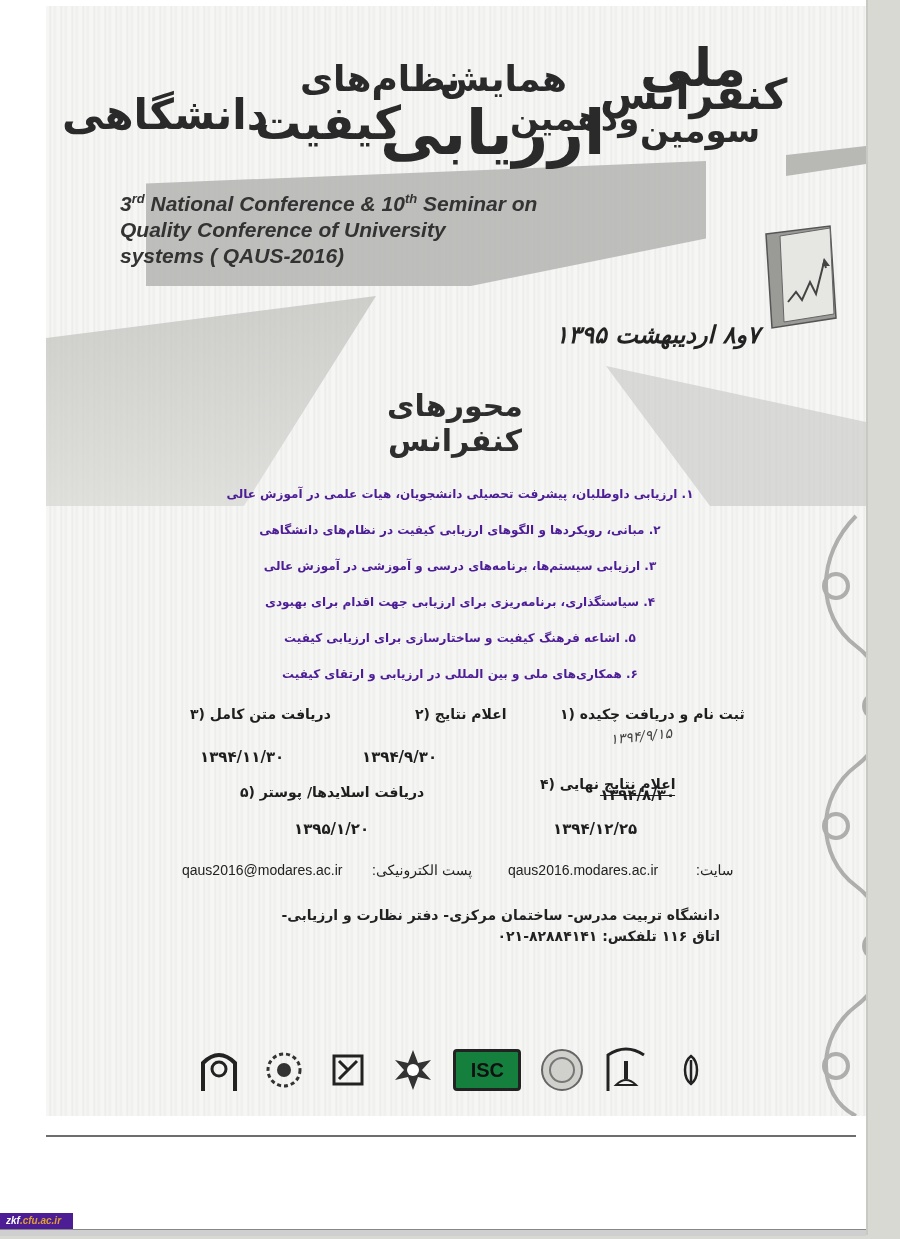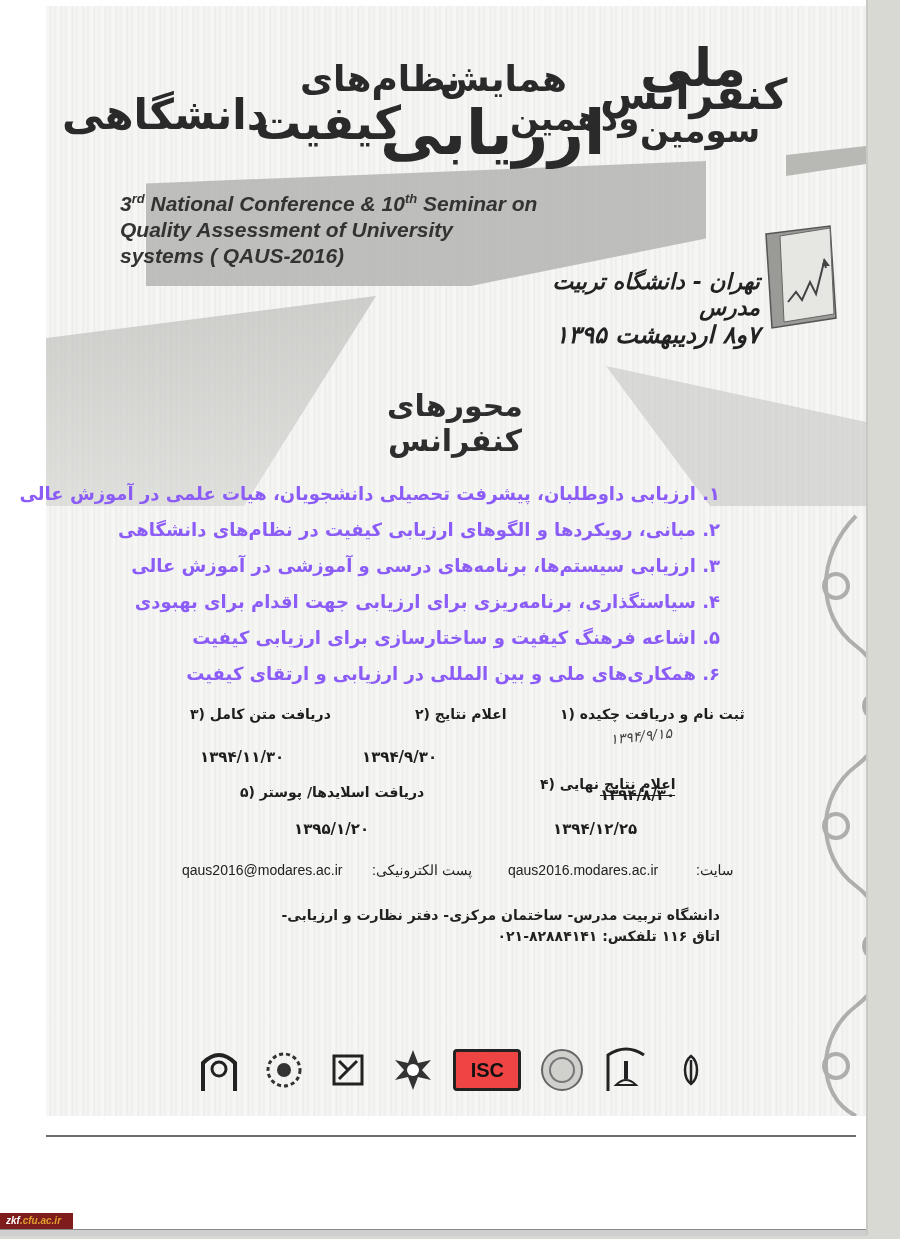--- a/index.html
+++ b/index.html
@@ -75,41 +75,41 @@
     position:absolute; left:520px; top:320px; width:240px; text-align:right;
     font-family:"DejaVu Serif", serif; font-style:italic; font-weight:bold; font-size:24px; color:#222; direction:rtl;
   }
   .axes-title {
     position:absolute; left:340px; top:388px; width:230px; text-align:center;
     font-family:"DejaVu Sans", sans-serif; font-weight:bold; font-size:30px; color:#2e2e2e; direction:rtl;
   }
 
   .topics { position:absolute; left:200px; top:476px; width:520px; direction:rtl; }
   .topic {
-    font-weight:bold; font-size:18px; color:#8b5cf6; text-align:center;
+    font-weight:bold; font-size:12px; color:#4c1d95; text-align:center;
     height:36px; line-height:36px; white-space:nowrap;
   }
   .dl { position:absolute; font-weight:bold; font-size:14px; color:#1e1e1e; white-space:nowrap; }
   .dl-date { position:absolute; font-weight:bold; font-size:15px; color:#1e1e1e; letter-spacing:1px; white-space:nowrap; }
   .strike { text-decoration:line-through;margin-top:38px; }
   .handwritten {
     position:absolute; font-family:"DejaVu Serif", serif; font-style:italic; font-size:14px; color:#444; transform:rotate(-6deg);
   }
 
   .contact { position:absolute; top:862px; font-family:"Liberation Sans", sans-serif; font-size:14px; color:#222; white-space:nowrap; }
   .address-cont { position:absolute; left:200px; top:905px; width:520px; direction:rtl; text-align:right; font-weight:bold; font-size:14px; color:#222; line-height:21px; }
 
   .logos { position:absolute; left:195px; top:1040px; width:520px; height:60px; display:flex; justify-content:space-between; align-items:center; direction:rtl; }
   .logo { width:48px; height:48px; display:flex; align-items:center; justify-content:center; }
-  .logo-isc { width:62px; height:36px; border:3px solid #222; border-radius:4px; background:#ef4444; font-family:"Liberation Sans",sans-serif; font-weight:bold; font-size:20px; color:#111; display:flex; align-items:center; justify-content:center; }
+  .logo-isc { width:62px; height:36px; border:3px solid #222; border-radius:4px; background:#15803d; font-family:"Liberation Sans",sans-serif; font-weight:bold; font-size:20px; color:#111; display:flex; align-items:center; justify-content:center; }
 
   .ornament { position:absolute; left:760px; top:490px; width:100px; height:620px; opacity:0.55; }
 
   .footer-badge {
-    position:absolute; left:0; top:1213px; width:73px; height:16px; background:#7f1d1d;
+    position:absolute; left:0; top:1213px; width:73px; height:16px; background:#4c1d95;
     font-family:"Liberation Sans", sans-serif; font-style:italic; font-weight:bold; font-size:10px;
     color:#e0a030; line-height:16px; padding-left:6px; box-sizing:border-box;
   }
   .footer-badge span.w { color:#ffffff; }
   .bottom-edge { position:absolute; left:0; top:1229px; width:866px; height:6px; background:#cfcfcf; border-top:1px solid #888; }
 </style>
 </head>
 <body>
 
 <div class="page">
@@ -138,34 +138,33 @@
   <div class="title-fa t-nezam">نظام‌های</div>
   <div class="title-fa t-konferans">کنفرانس</div>
   <div class="title-fa t-vadahomin">ودهمین</div>
   <div class="title-fa t-arzyabi">ارزیابی</div>
   <div class="title-fa t-keyfiyat">کیفیت</div>
   <div class="title-fa t-daneshgahi">دانشگاهی</div>
   <div class="title-fa t-sevomin">سومین</div>
 
   <div class="title-en">
     <div><span>3</span><sup>rd</sup><span> National Conference &amp; 10</span><sup>th</sup><span> Seminar on</span></div>
-    <div>Quality Assessment of University</div>
+    <div>Quality Conference of University</div>
     <div>systems ( QAUS-2016)</div>
   </div>
 
   <div class="book-icon">
     <svg width="80" height="110" viewBox="0 0 80 110">
       <polygon points="6,12 70,4 76,96 12,106" fill="#9a9a97" stroke="#555" stroke-width="1.5"></polygon>
       <polygon points="20,14 70,6 74,92 24,100" fill="#e6e6e3" stroke="#666" stroke-width="1"></polygon>
       <polyline points="28,80 36,70 42,78 50,60 56,72 64,40 66,46" fill="none" stroke="#444" stroke-width="2"></polyline>
       <polygon points="64,36 70,44 62,44" fill="#444"></polygon>
     </svg>
   </div>
 
-  <div class="venue">تهران - دانشگاه تربیت مدرس</div>
   <div class="dates-line">۷و۸ اردیبهشت ۱۳۹۵</div>
   <div class="axes-title">محورهای کنفرانس</div>
 
   <div class="topics">
     <div class="topic">۱. ارزیابی داوطلبان، پیشرفت تحصیلی دانشجویان، هیات علمی در آموزش عالی</div>
     <div class="topic">۲. مبانی، رویکردها و الگوهای ارزیابی کیفیت در نظام‌های دانشگاهی</div>
     <div class="topic">۳. ارزیابی سیستم‌ها، برنامه‌های درسی و آموزشی در آموزش عالی</div>
     <div class="topic">۴. سیاستگذاری، برنامه‌ریزی برای ارزیابی جهت اقدام برای بهبودی</div>
     <div class="topic">۵. اشاعه فرهنگ کیفیت و ساختارسازی برای ارزیابی کیفیت</div>
     <div class="topic">۶. همکاری‌های ملی و بین المللی در ارزیابی و ارتقای کیفیت</div>

